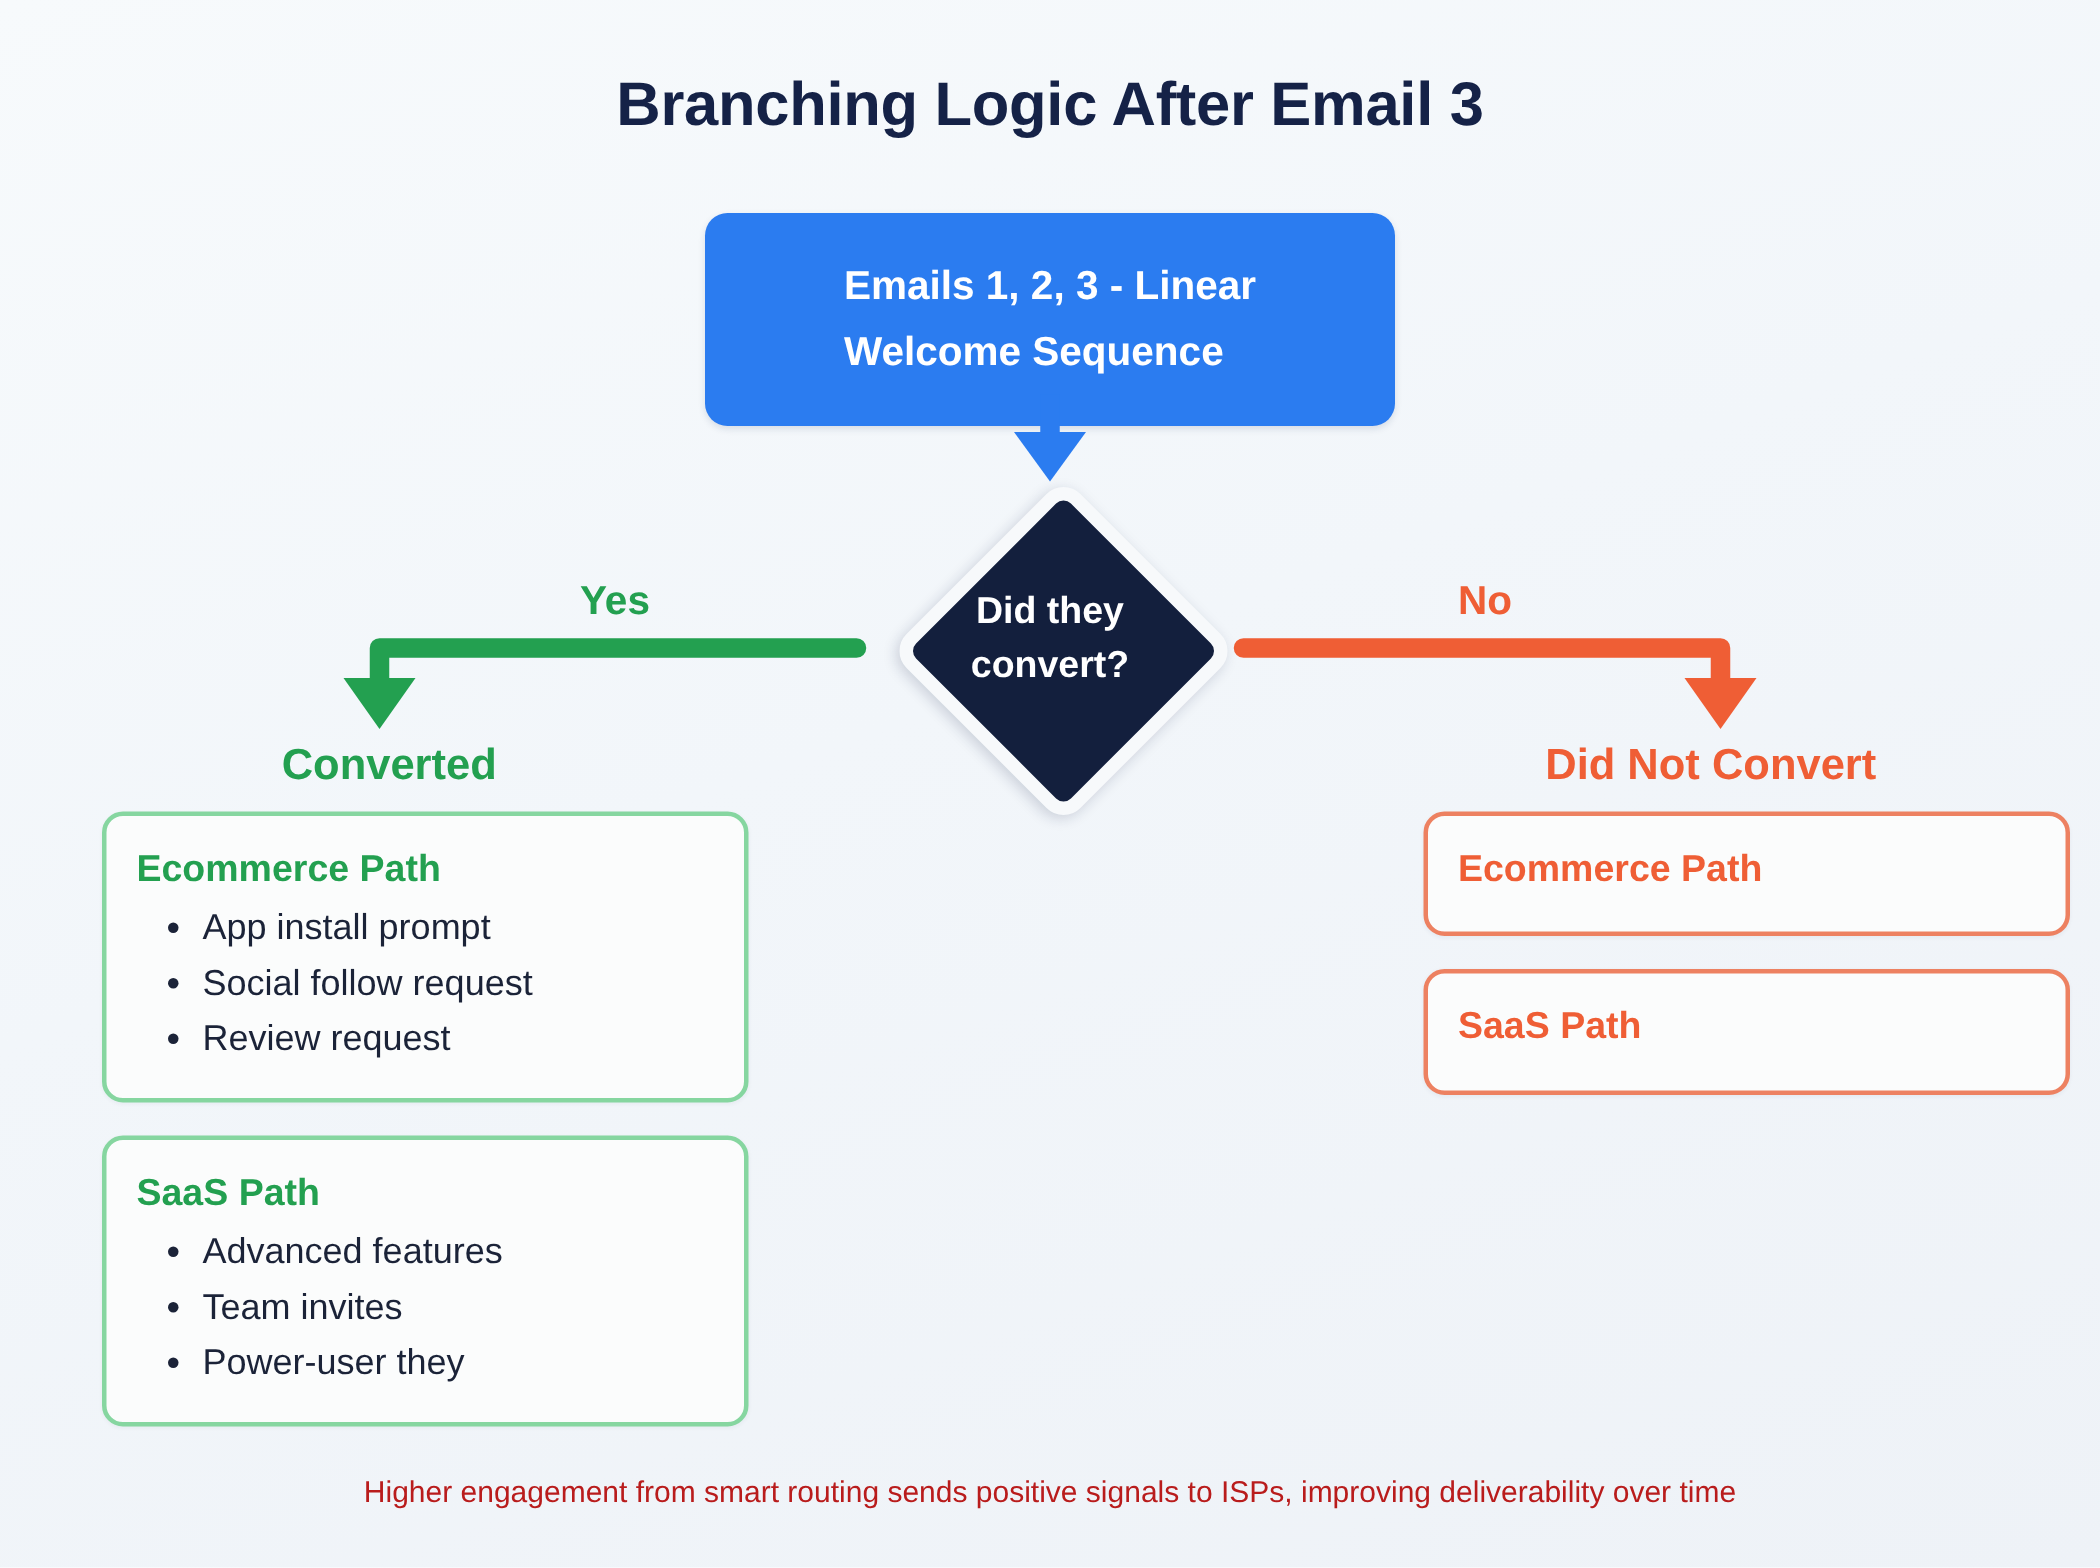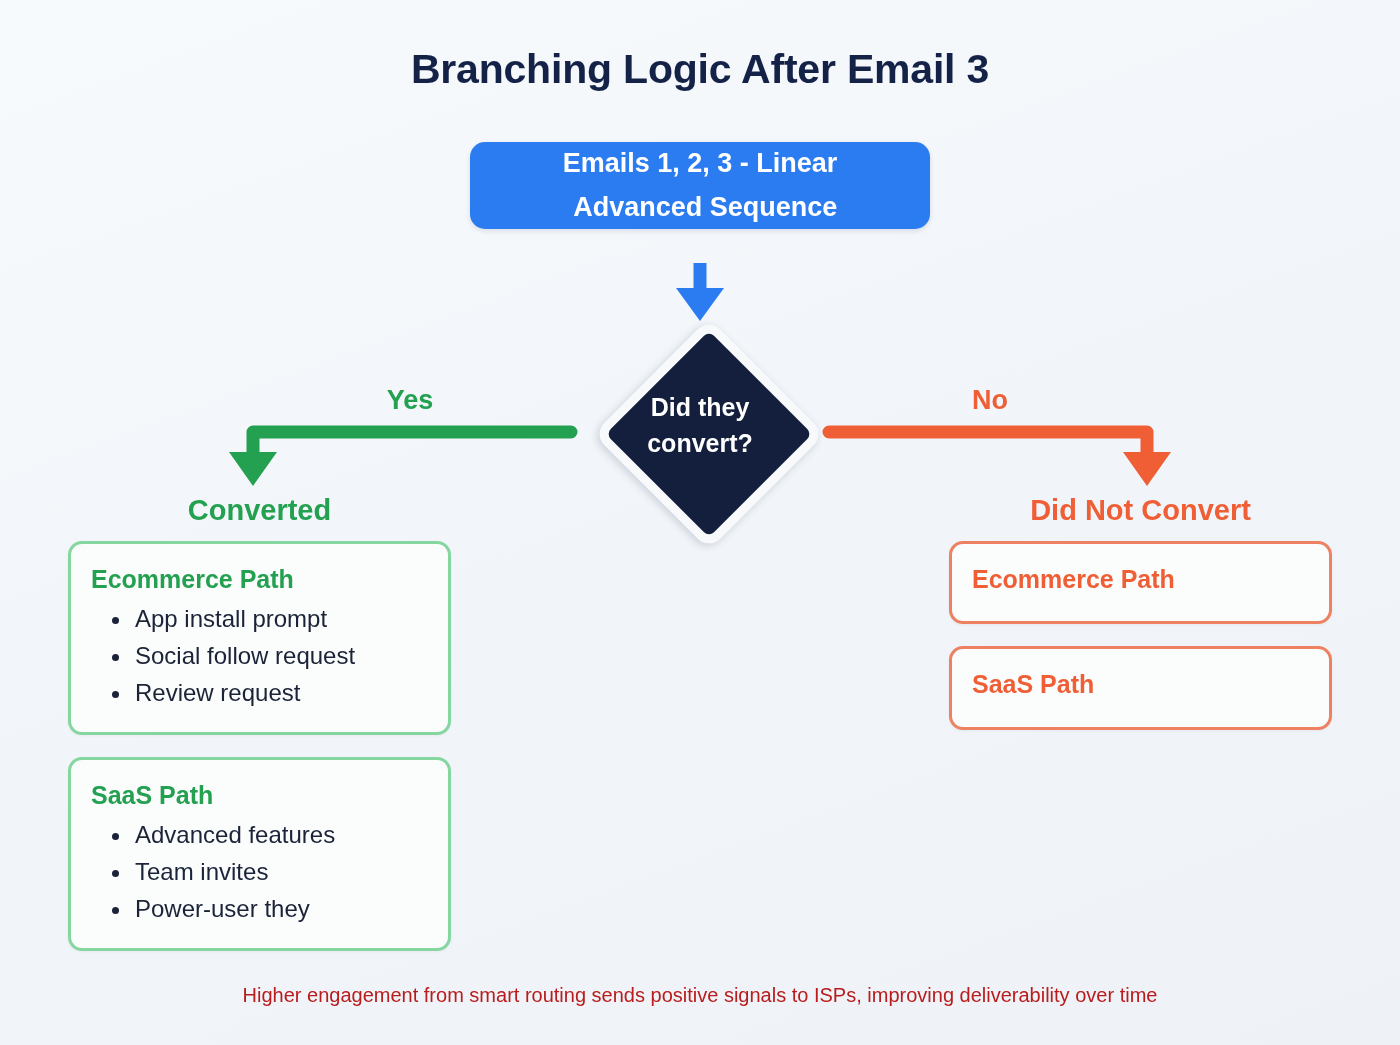--- a/index.html
+++ b/index.html
@@ -33,32 +33,32 @@
     color: #152247;
     letter-spacing: -0.2px;
   }
 
   
   #root-box {
     position: absolute;
     left: 470px;
     top: 142px;
     width: 460px;
-    height: 87px;
+    height: 142px;
     box-sizing: border-box;
     background: #2b7cf0;
     border-radius: 15px;
     display: flex;
     align-items: center;
     justify-content: center;
     color: #ffffff;
     font-size: 27px;
     font-weight: bold;
     line-height: 1.62;
-    text-align: right;
+    text-align: left;
     box-shadow: 0 2px 5px rgba(22,45,90,0.13);
   }
   #root-box .ln { display: block; }
 
   
   #connectors {
     position: absolute;
     left: 0;
     top: 0;
     width: 1400px;
@@ -149,21 +149,21 @@
   
   .column {
     position: absolute;
     width: 383px;
   }
   #column-left  { left: 68px;  top: 541px; }
   #column-right { left: 949px; top: 541px; }
 
   .path-card {
     box-sizing: border-box;
-    width: 383px;
+    width: 431px;
     background: #fbfcfc;
     border-radius: 14px;
     border-width: 3px;
     border-style: solid;
     padding: 20px 22px 20px 20px;
     margin-bottom: 22px;
     box-shadow: 0 1px 3px rgba(25,45,80,0.05);
   }
   .card-green { border-color: #86d6a0; }
   .card-orange { border-color: #ed8161; }
@@ -204,21 +204,21 @@
 </head>
 <body>
 
 <div id="stage">
 
   <div id="title">Branching Logic After Email 3</div>
 
   <div id="root-box">
     <div>
       <span class="ln">Emails 1, 2, 3 - Linear</span>
-      <span class="ln">Advanced Sequence</span>
+      <span class="ln">Welcome Sequence</span>
     </div>
   </div>
 
   <svg id="connectors" viewBox="0 0 1400 1045">
 
     <g>
       <line x1="700" y1="263" x2="700" y2="297" stroke="#2b7cf0" stroke-width="13" stroke-linecap="butt"></line>
       <path d="M700 321 L676 288 L724 288 Z" fill="#2b7cf0"></path>
     </g>
 

